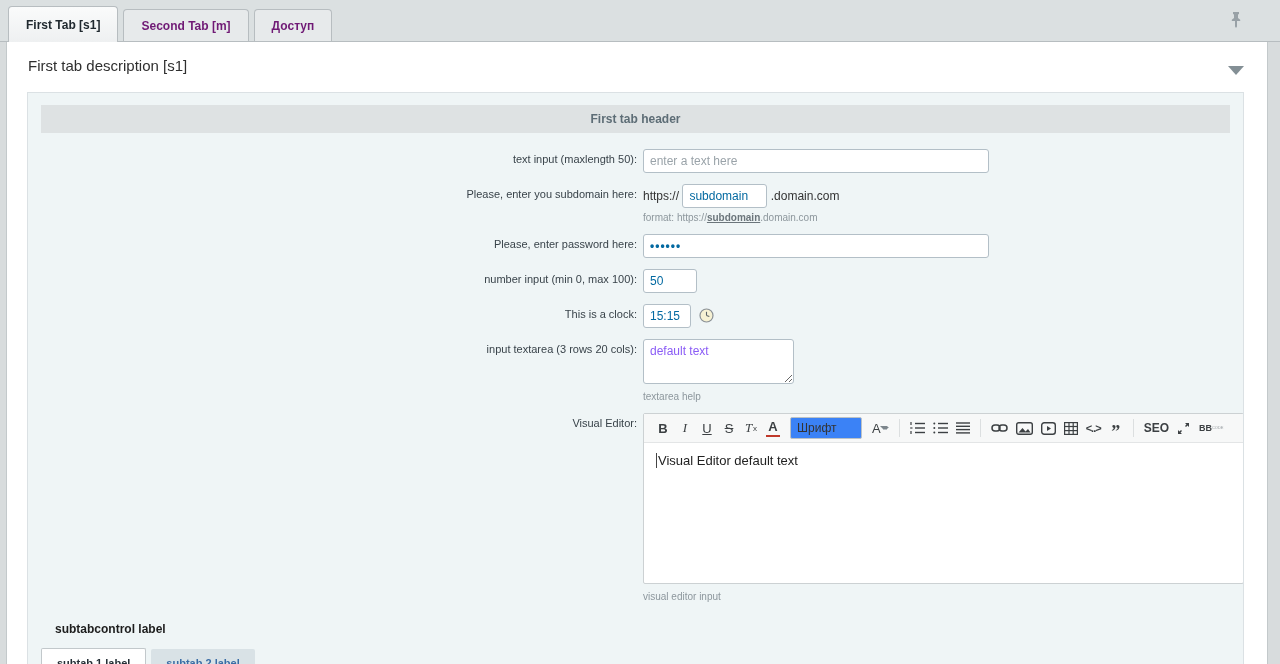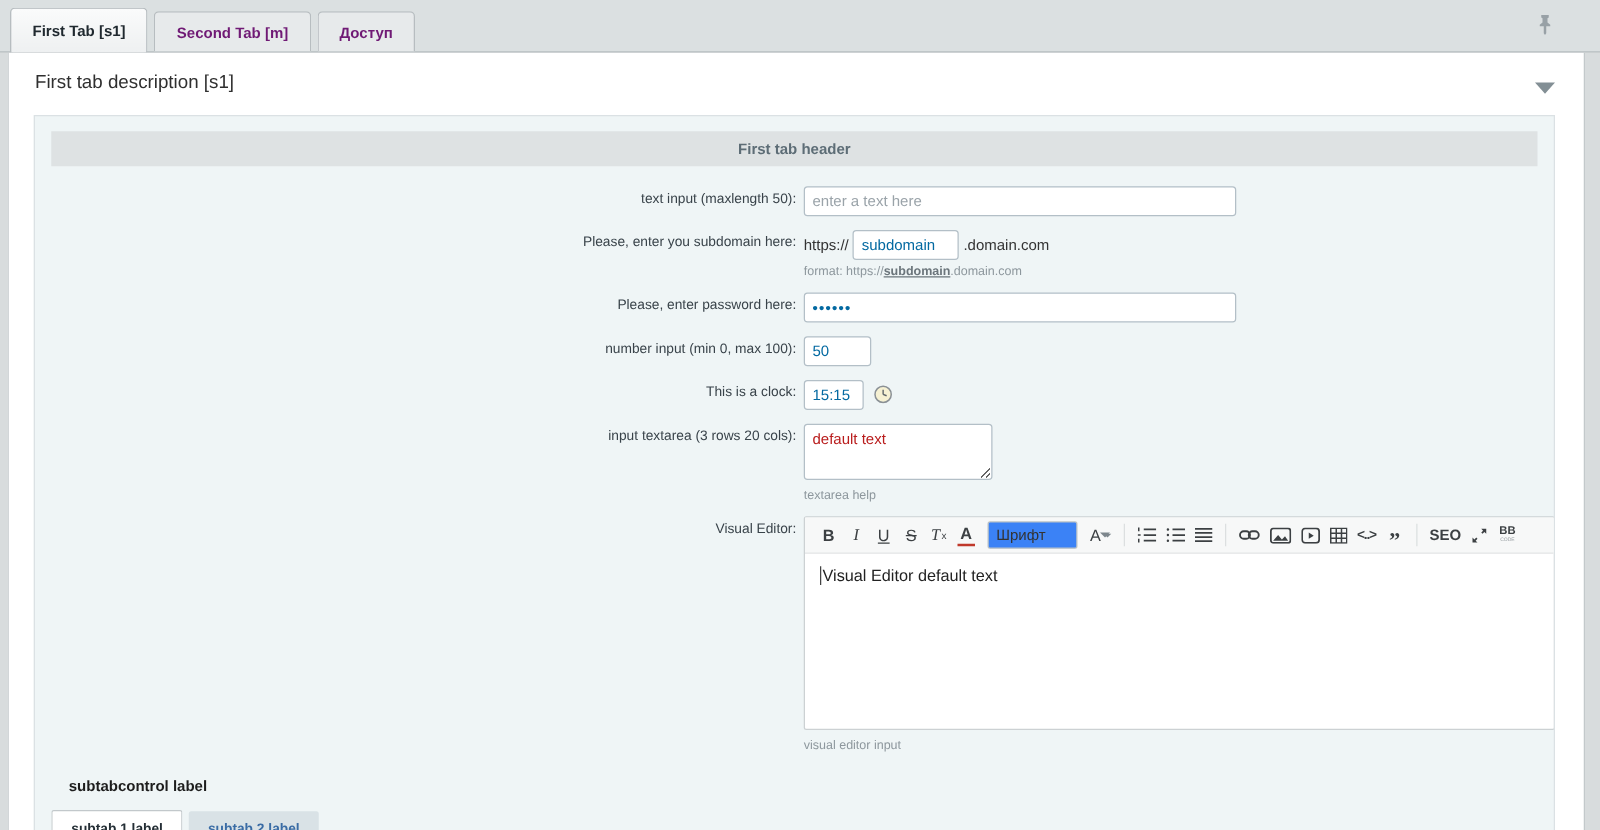--- a/index.html
+++ b/index.html
@@ -61,21 +61,21 @@
   input::placeholder { color:#9aa3a9; }
   .w-big   { width:346px; }
   .w-sub   { width:85px; }
   .w-num   { width:54px; }
   .w-clock { width:48px; }
   .inline-txt { font-size:12px; color:#333; }
   .help { font-size:10px; color:#8d979d; margin-top:4px; }
   .help b { color:#6b757b; text-decoration:underline; }
   .clock-ico { display:inline-block; vertical-align:middle; margin-left:5px; }
   textarea {
-    font-family:"Liberation Sans",sans-serif; font-size:12px; color:#b91c1c;
+    font-family:"Liberation Sans",sans-serif; font-size:12px; color:#8b5cf6;
     border:1px solid #b3bfc7; border-radius:3px; width:151px; height:45px;
     padding:4px 6px; resize:both; outline:none;
   }
   
   .editor { width:601px; border:1px solid #ccd1d3; border-radius:2px; background:#fff; }
   .ed-toolbar {
     display:flex; align-items:center; background:#f7f8f8;
     border-bottom:1px solid #e3e5e6; padding:5px 8px; height:29px;
   }
   .tb {
@@ -92,21 +92,21 @@
   .tb-color { font-weight:bold; border-bottom:2px solid #c0392b; line-height:14px; }
   .font-select {
     display:inline-flex; align-items:center; justify-content:space-between;
     width:72px; height:22px; background:#3b82f6; border:1px solid #bcc2c5; border-radius:2px;
     font-size:12px; color:#333; padding:0 6px; margin:0 6px; cursor:pointer;gap:44px;
   }
   .caret { width:0; height:0; border-left:4px solid transparent; border-right:4px solid transparent; border-top:4px solid #7d868c; }
   .mini-caret { margin-left:2px; width:0; height:0; border-left:3px solid transparent; border-right:3px solid transparent; border-top:3px solid #7d868c; }
   .tb-sep { width:1px; height:18px; background:#dcdfe0; margin:0 6px; }
   .seo-txt { font-size:12px; font-weight:bold; letter-spacing:0; }
-  .bb-wrap { display:flex; flex-direction:column; align-items:center; line-height:8px; }
+  .bb-wrap { display:flex; flex-direction:row; align-items:center; line-height:8px; }
   .bb-top { font-size:9px; font-weight:bold; }
   .bb-bot { font-size:4px; color:#9aa0a4; letter-spacing:0; }
   .ed-content { height:140px; padding:10px 12px; font-size:13px; color:#222; cursor:text; }
   .caret-line { border-left:1px solid #444; padding-left:1px; }
   
   .subtab-section { margin-top:20px; }
   .subtab-heading { font-size:12px; font-weight:bold; color:#1d1d1d; margin:0 0 12px 14px; }
   .subtab-row { display:flex; align-items:flex-end; height:29px; }
   .subtab {
     font-size:11px; font-weight:bold; padding:8px 15px; cursor:pointer;

